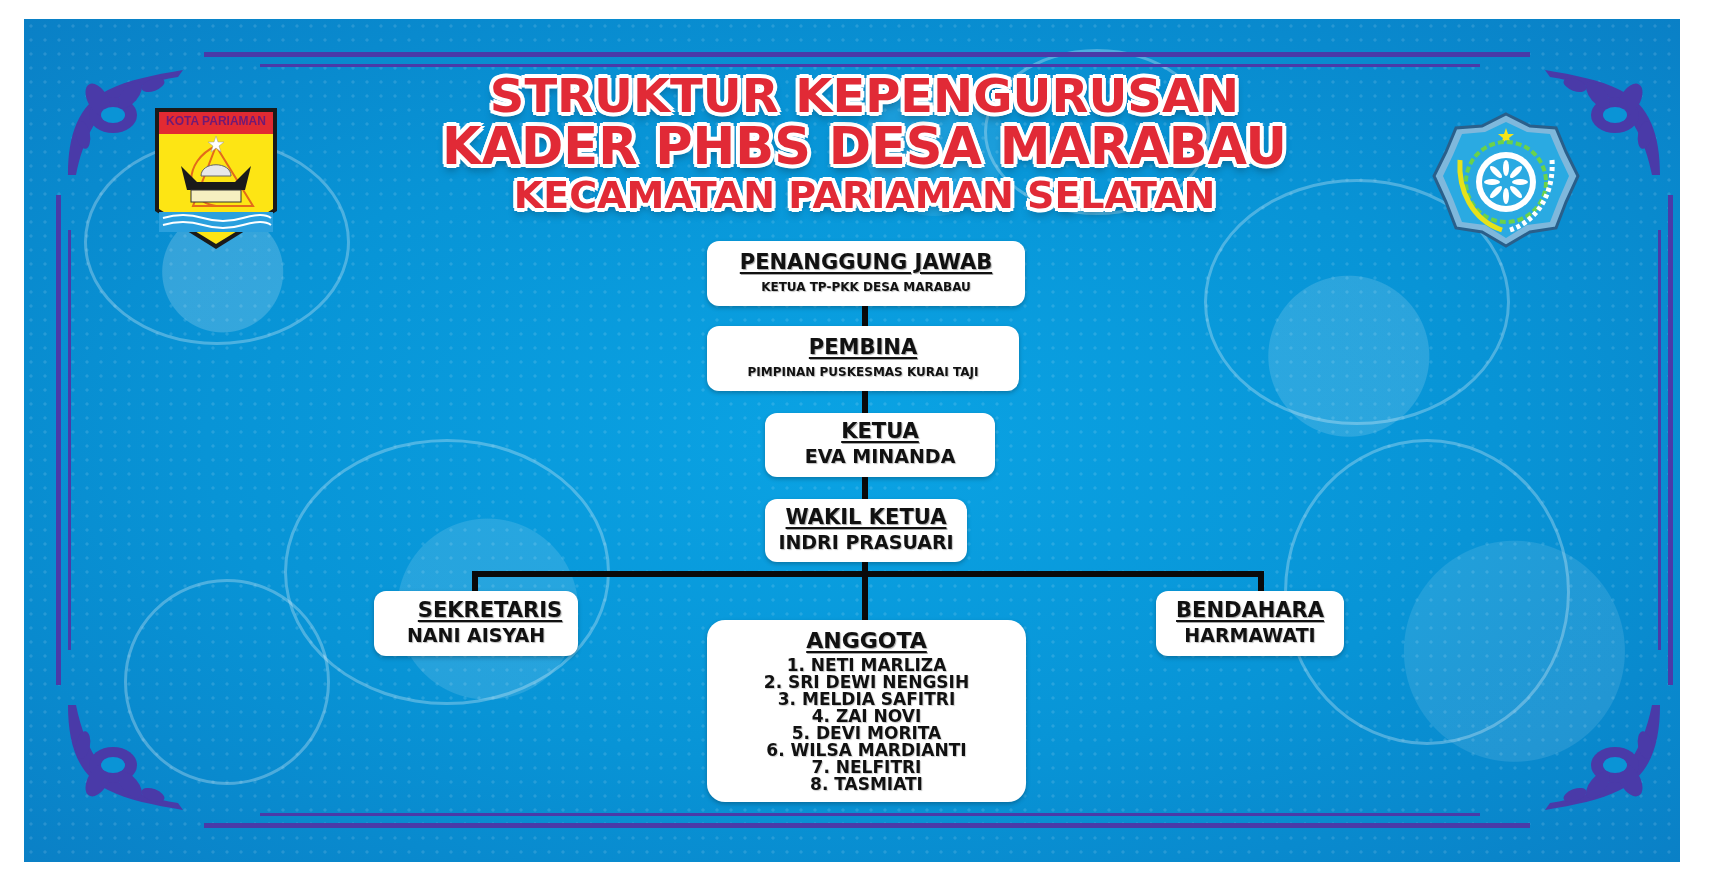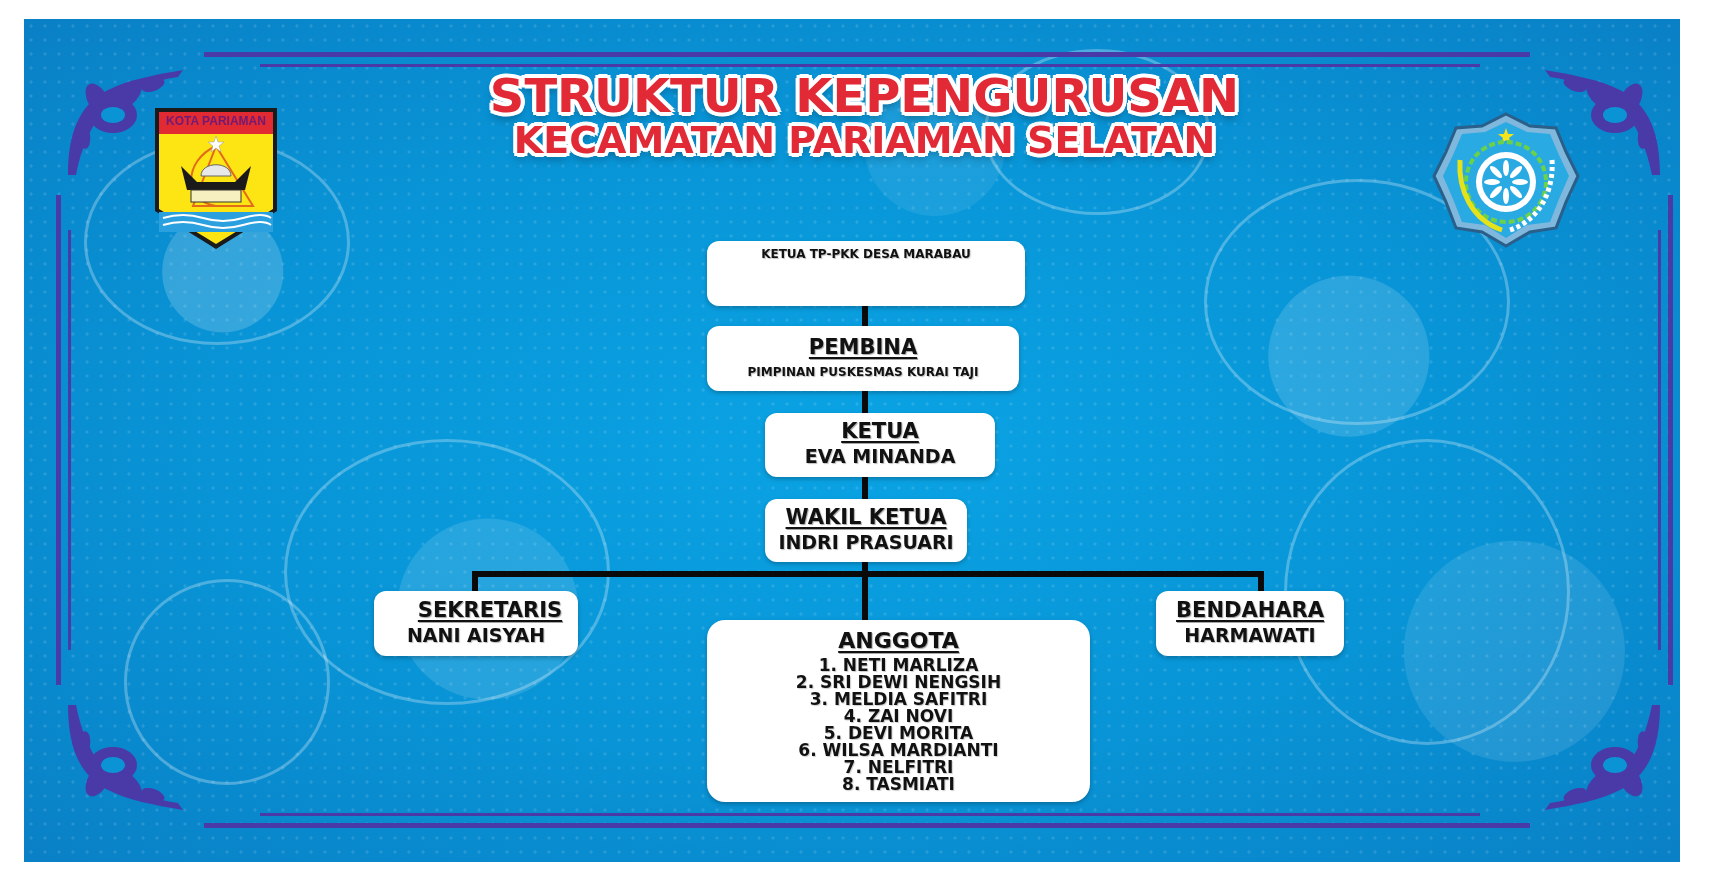--- a/index.html
+++ b/index.html
@@ -153,30 +153,32 @@
       <ellipse cx="84" cy="62" rx="3" ry="8" transform="rotate(45 84 62)"></ellipse>
       <ellipse cx="64" cy="82" rx="3" ry="8" transform="rotate(45 64 82)"></ellipse>
     </g>
     <path d="M28 50 C 26 80, 40 110, 70 120" fill="none" stroke="#e6e21a" stroke-width="5"></path>
     <path d="M120 50 C 122 80, 108 110, 78 120" fill="none" stroke="#ffffff" stroke-width="5" stroke-dasharray="4 3"></path>
   </svg>
 </div>
 
 <div class="title-wrap">
   <div class="title-line t1">STRUKTUR KEPENGURUSAN</div>
+  <div class="title-line t2">KADER PHBS DESA MARABAU</div>
   <div class="title-line t3">KECAMATAN PARIAMAN SELATAN</div>
 </div>
 
 <div class="connector" style="left:862px;top:300px;width:6px;height:290px;"></div>
 <div class="connector" style="left:472px;top:571px;width:792px;height:6px;"></div>
 <div class="connector" style="left:472px;top:571px;width:6px;height:23px;"></div>
 <div class="connector" style="left:1258px;top:571px;width:6px;height:23px;"></div>
 <div class="connector" style="left:862px;top:571px;width:6px;height:52px;"></div>
 
 <div class="box" style="left:707px;top:241px;width:318px;height:65px;">
+  <div class="role" style="font-size:21px;margin-top:9px;">PENANGGUNG JAWAB</div>
   <div class="name" style="font-size:12px;margin-top:6px;">KETUA TP-PKK DESA MARABAU</div>
 </div>
 
 <div class="box" style="left:707px;top:326px;width:312px;height:65px;">
   <div class="role" style="font-size:21px;margin-top:9px;">PEMBINA</div>
   <div class="name" style="font-size:12px;margin-top:6px;">PIMPINAN PUSKESMAS KURAI TAJI</div>
 </div>
 
 <div class="box" style="left:765px;top:413px;width:230px;height:64px;">
   <div class="role" style="font-size:21px;margin-top:6px;">KETUA</div>
@@ -191,21 +193,21 @@
 <div class="box" style="left:374px;top:591px;width:204px;height:65px;">
   <div class="role" style="font-size:21px;margin-top:7px;padding-left:28px;">SEKRETARIS</div>
   <div class="name" style="font-size:19px;margin-top:2px;">NANI AISYAH</div>
 </div>
 
 <div class="box" style="left:1156px;top:591px;width:188px;height:65px;">
   <div class="role" style="font-size:21px;margin-top:7px;">BENDAHARA</div>
   <div class="name" style="font-size:19px;margin-top:2px;">HARMAWATI</div>
 </div>
 
-<div class="box" style="left:707px;top:620px;width:383px;height:182px;border-radius:18px;">
+<div class="box" style="left:707px;top:620px;width:319px;height:182px;border-radius:18px;">
   <div class="role" style="font-size:22px;margin-top:8px;">ANGGOTA</div>
   <ul class="members">
     <li>1. NETI MARLIZA</li>
     <li>2. SRI DEWI NENGSIH</li>
     <li>3. MELDIA SAFITRI</li>
     <li>4. ZAI NOVI</li>
     <li>5. DEVI MORITA</li>
     <li>6. WILSA MARDIANTI</li>
     <li>7. NELFITRI</li>
     <li>8. TASMIATI</li>

